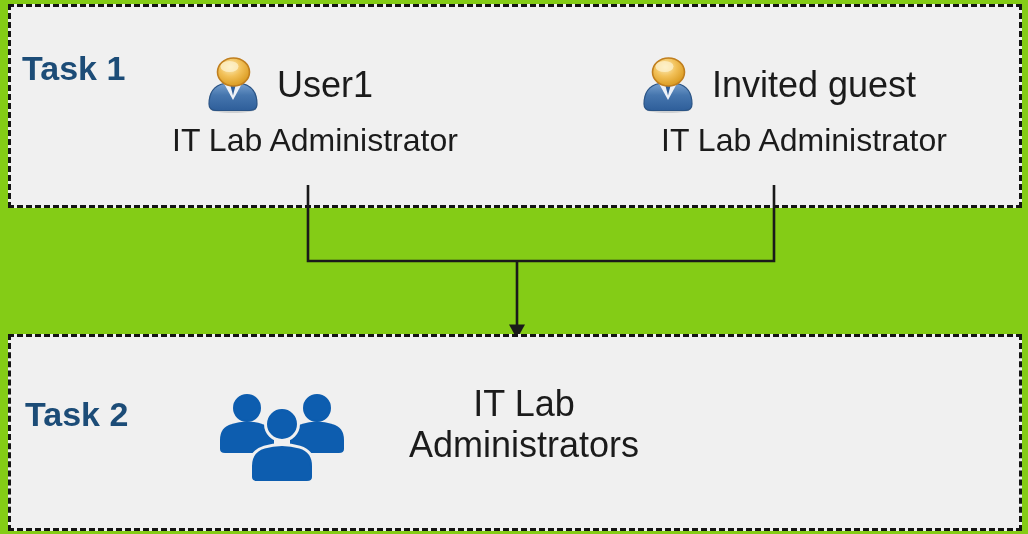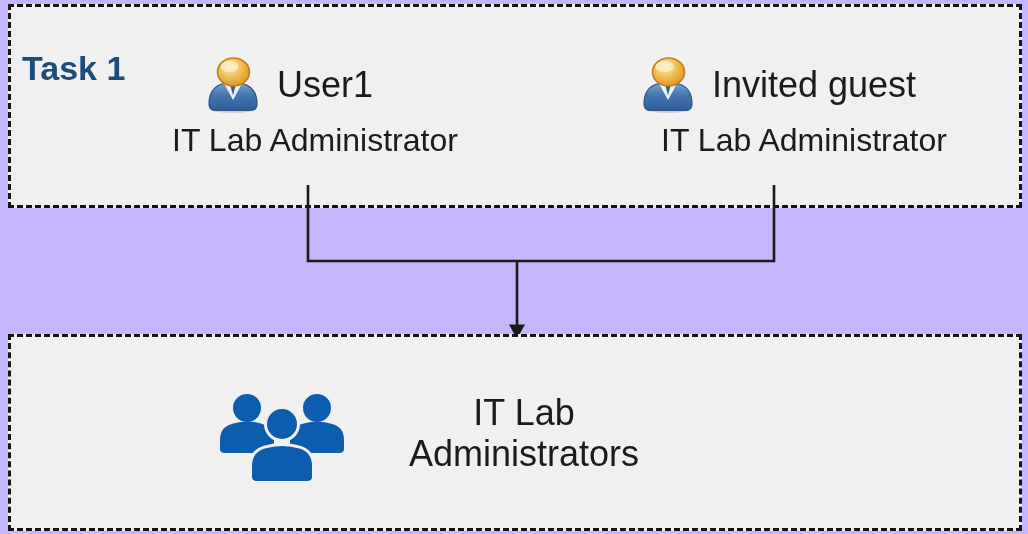--- a/index.html
+++ b/index.html
@@ -1,19 +1,19 @@
 <!DOCTYPE html>
 <html><head>
 <meta charset="utf-8">
 <style>
   html,body{margin:0;padding:0;background:#ffffff;}
   #canvas{
     position:relative;
     width:1028px;height:534px;
-    background:#c4b5fd;
+    background:#84cc16;
     font-family:"Liberation Sans", sans-serif;
     color:#1b1b1b;
     overflow:hidden;
   }
   .task-box{
     position:absolute;
     left:8px;
     width:1014px;
     background:#f0f0f0;
     border:3px dashed #141414;
@@ -81,21 +81,20 @@
     left:218px;top:393px;
     width:128px;height:88px;
   }
   #group-name{
     position:absolute;
     left:395px;top:383px;
     width:258px;
     font-size:36px;
     line-height:41px;
     text-align:center;
-    margin-top:9px;
   }
 </style>
 </head>
 <body>
 
 <div id="canvas">
 
   <section class="task-box" id="task1-box"></section>
   <h2 class="task-label" id="task1-label">Task 1</h2>
 
@@ -163,20 +162,21 @@
     <div class="person-role">IT Lab Administrator</div>
   </div>
 
   <svg id="connector-svg" viewBox="0 0 1028 534">
     <path d="M 308 185 L 308 261 L 774 261 L 774 185" fill="none" stroke="#1a1a1a" stroke-width="2.6"></path>
     <path d="M 517 261 L 517 326" fill="none" stroke="#1a1a1a" stroke-width="2.6"></path>
     <polygon points="517,339 509,324.5 525,324.5" fill="#1a1a1a"></polygon>
   </svg>
 
   <section class="task-box" id="task2-box"></section>
+  <h2 class="task-label" id="task2-label">Task 2</h2>
 
   <span id="group-icon" aria-label="user-group-icon">
     <svg width="128" height="88" viewBox="0 0 128 88">
       <g fill="#0d5daf" stroke="#0d5daf" stroke-width="2" stroke-linejoin="round">
         <circle cx="29" cy="15" r="13"></circle>
         <path d="M 3 56 L 3 47 Q 3 35 14 32 Q 21 29.5 29 29.5 Q 37 29.5 44 32 Q 55 35 55 47 L 55 56 Q 55 59 51 59 L 7 59 Q 3 59 3 56 Z"></path>
         <circle cx="99" cy="15" r="13"></circle>
         <path d="M 73 56 L 73 47 Q 73 35 84 32 Q 91 29.5 99 29.5 Q 107 29.5 114 32 Q 125 35 125 47 L 125 56 Q 125 59 121 59 L 77 59 Q 73 59 73 56 Z"></path>
       </g>
       <g fill="#f0f0f0" stroke="#f0f0f0" stroke-width="8" stroke-linejoin="round">

